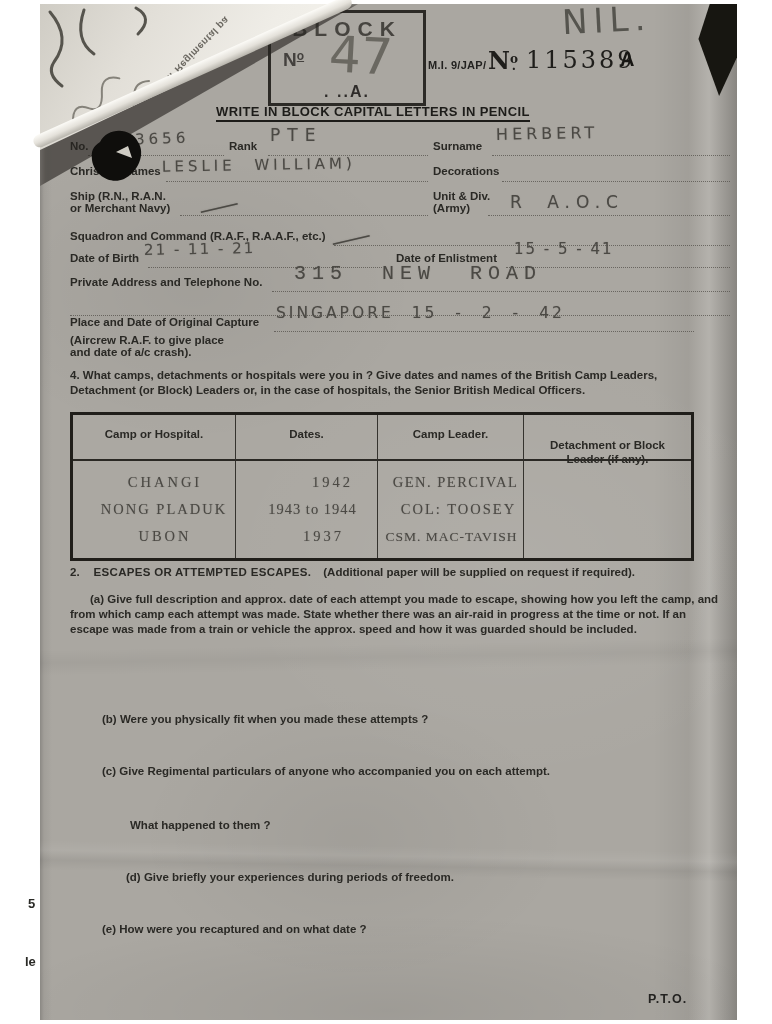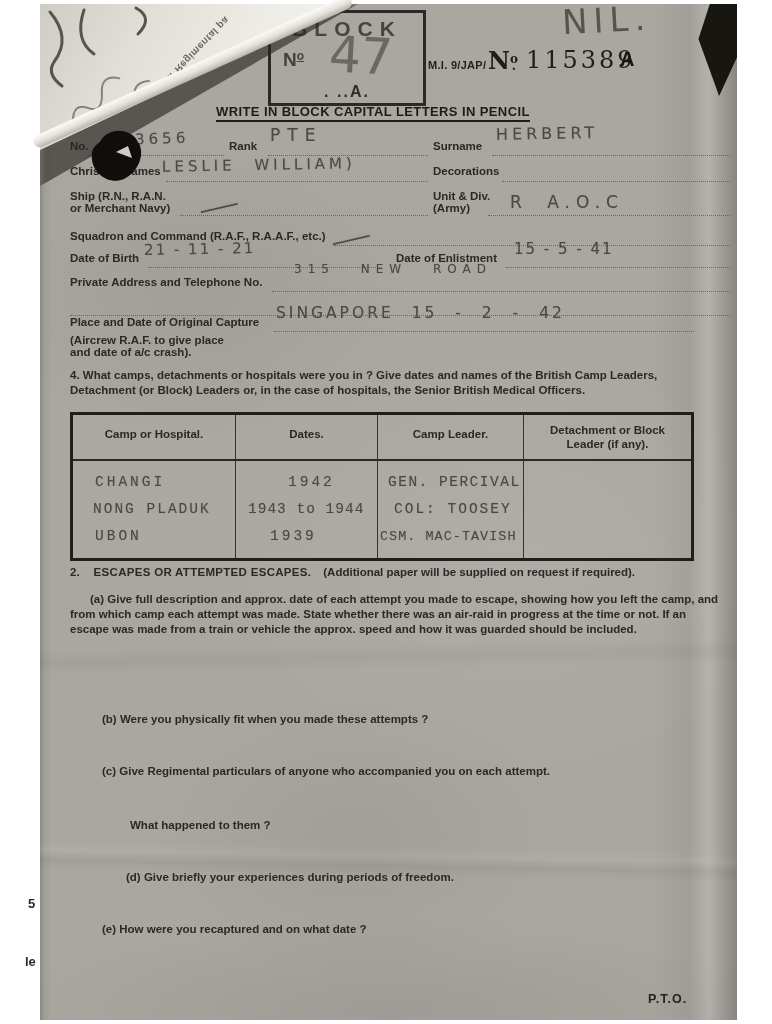--- a/index.html
+++ b/index.html
@@ -49,24 +49,24 @@
   
   .lbl{position:absolute;font-size:11.5px;font-weight:bold;color:#2a2925;white-space:nowrap;}
   .para{position:absolute;font-size:11.5px;font-weight:bold;color:#2a2925;line-height:1.32;}
   .dot{position:absolute;height:0;border-bottom:1.5px dotted rgba(70,67,62,0.65);}
   .hw{position:absolute;font-family:"DejaVu Sans",sans-serif;color:#4b4944;white-space:nowrap;text-shadow:0 0 1px rgba(75,73,68,0.35);}
   .dash{transform:rotate(-13deg) scaleX(1.9);font-size:22px;}
 
   
   .camps-table{position:absolute;left:30px;top:408px;width:618px;border:3px solid #201e1a;background:rgba(255,255,255,0.02);display:grid;grid-template-columns:163px 142px 146px 167px;grid-template-rows:46px 97px;}
   .ct-h{border-right:1.5px solid #35332e;border-bottom:2px solid #2a2824;font-size:11.5px;font-weight:bold;color:#2a2925;text-align:center;padding-top:12px;line-height:1.25;}
-  .ct-h.last{border-right:none;padding-top:8px;padding-left:14px;padding-right:14px;}
+  .ct-h.last{border-right:none;padding-top:23px;padding-left:14px;padding-right:14px;}
   .ct-b{border-right:1.5px solid #35332e;}
   .ct-b.last{border-right:none;}
-  .hwt{font-family:Liberation Mono, monospace;font-size:14.5px;letter-spacing:3px;color:#4b4944;height:27px;line-height:27px;white-space:nowrap;text-shadow:0 0 1px rgba(75,73,68,0.35);}
+  .hwt{font-family:Liberation Serif, serif;font-size:14.5px;letter-spacing:3px;color:#4b4944;height:27px;line-height:27px;white-space:nowrap;text-shadow:0 0 1px rgba(75,73,68,0.35);text-align:center;}
   .ct-b .hwt:first-child{margin-top:8px;}
   .col1 .hwt:nth-child(1){margin-left:22px;}
   .col1 .hwt:nth-child(2){margin-left:20px;letter-spacing:2px;}
   .col1 .hwt:nth-child(3){margin-left:22px;}
   .col2 .hwt:nth-child(1){margin-left:52px;}
   .col2 .hwt:nth-child(2){margin-left:12px;letter-spacing:1px;}
   .col2 .hwt:nth-child(3){margin-left:34px;}
   .col3 .hwt:nth-child(1){margin-left:10px;letter-spacing:1.5px;}
   .col3 .hwt:nth-child(2){margin-left:16px;letter-spacing:2px;}
   .col3 .hwt:nth-child(3){margin-left:2px;letter-spacing:1px;font-size:13.5px;}
@@ -140,21 +140,21 @@
 
     <div class="lbl" style="left:30px;top:248px;">Date of Birth</div>
     <div class="dot" style="left:108px;top:263px;width:234px;"></div>
     <div class="hw" style="left:104px;top:236px;font-size:15px;letter-spacing:2px;transform:rotate(-1deg);">21 - 11 - 21</div>
     <div class="lbl" style="left:356px;top:248px;">Date of Enlistment</div>
     <div class="dot" style="left:466px;top:263px;width:224px;"></div>
     <div class="hw" style="left:474px;top:236px;font-size:15px;letter-spacing:2px;">15 - 5 - 41</div>
 
     <div class="lbl" style="left:30px;top:272px;">Private Address and Telephone No.</div>
     <div class="dot" style="left:232px;top:287px;width:458px;"></div>
-    <div class="hw" style="left:254px;top:258px;font-size:12px;letter-spacing:6px;word-spacing:16px;">315  NEW  ROAD</div>
+    <div class="hw" style="left:254px;top:258px;font-size:20px;letter-spacing:6px;word-spacing:16px;font-family:Liberation Mono, monospace;">315  NEW  ROAD</div>
     <div class="dot" style="left:30px;top:311px;width:660px;"></div>
 
     <div class="lbl" style="left:30px;top:312px;">Place and Date of Original Capture</div>
     <div class="dot" style="left:234px;top:327px;width:420px;"></div>
     <div class="hw" style="left:236px;top:300px;font-size:15.5px;letter-spacing:3px;word-spacing:10px;">SINGAPORE  15 - 2 - 42</div>
     <div class="lbl" style="left:30px;top:330px;">(Aircrew R.A.F. to give place</div>
     <div class="lbl" style="left:30px;top:342px;">and date of a/c crash).</div>
 
     <div class="para" style="left:30px;top:364px;width:652px;">4.   What camps, detachments or hospitals were you in ?   Give dates and names of the British Camp Leaders,  Detachment (or Block) Leaders or, in the case of hospitals, the Senior British Medical Officers.</div>
 
@@ -164,21 +164,21 @@
       <div class="ct-h">Camp Leader.</div>
       <div class="ct-h last">Detachment or Block Leader (if any).</div>
       <div class="ct-b col1">
         <div class="hwt">CHANGI</div>
         <div class="hwt">NONG PLADUK</div>
         <div class="hwt">UBON</div>
       </div>
       <div class="ct-b col2">
         <div class="hwt">1942</div>
         <div class="hwt">1943 to 1944</div>
-        <div class="hwt">1939</div>
+        <div class="hwt">1937</div>
       </div>
       <div class="ct-b col3">
         <div class="hwt">GEN. PERCIVAL</div>
         <div class="hwt">COL: TOOSEY</div>
         <div class="hwt">CSM. MAC-TAVISH</div>
       </div>
       <div class="ct-b col4 last">
         <div class="hwt"></div>
         <div class="hwt"></div>
         <div class="hwt"></div>

